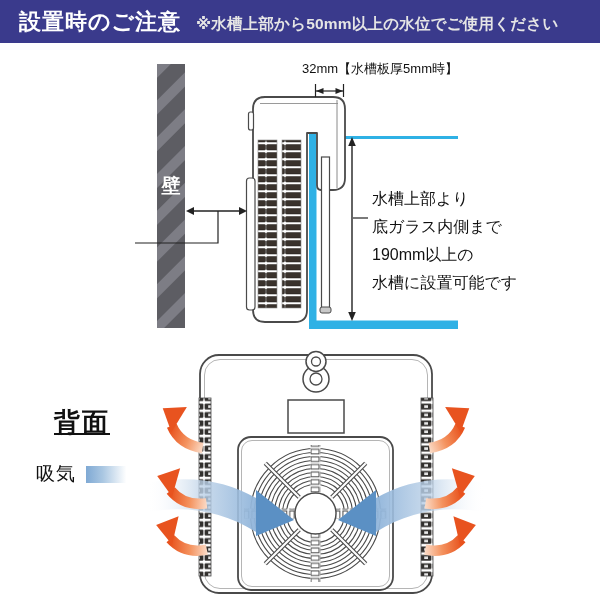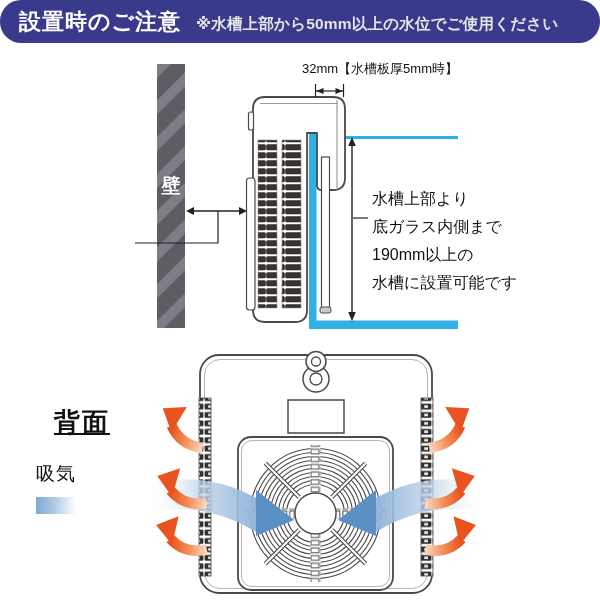--- a/index.html
+++ b/index.html
@@ -6,34 +6,34 @@
   #stage{
     position:relative;width:600px;height:600px;background:#ffffff;overflow:hidden;
     font-family:"Liberation Sans","DejaVu Sans",sans-serif;color:#111;
     margin:0 auto;
   }
   
   .header{
     position:absolute;left:0;top:0;width:600px;height:43px;
     background:var(--header-bg,#3a3a8c);
     display:flex;align-items:baseline;gap:15px;box-sizing:border-box;
-    padding-left:19px;padding-top:10px;border-radius:21px;
+    padding-left:19px;padding-top:10px;
   }
   .header-title{color:#fff;font-size:22px;font-weight:bold;letter-spacing:1px;line-height:1.1;}
   .header-note{color:#e5e5e5;font-size:15.5px;font-weight:bold;letter-spacing:0.2px;line-height:1.3;}
   
   svg.art{position:absolute;left:0;top:0;z-index:0;}
   
   .txt{position:absolute;z-index:2;}
   .dim-label{left:302px;top:60px;font-size:13px;letter-spacing:0px;}
   .wall-label{left:157px;top:173px;width:28px;text-align:center;color:#fff;font-size:19px;font-weight:600;}
   .left-note{left:26px;top:212px;font-size:16.5px;line-height:22.5px;white-space:pre-line;}
   .right-note{left:372px;top:185px;font-size:16px;line-height:28px;white-space:pre-line;}
   .back-title{left:54px;top:405px;font-size:26px;font-weight:bold;letter-spacing:2px;text-decoration:underline;}
-  .legend-row{position:absolute;z-index:2;display:flex;gap:10px;flex-direction:column;}
+  .legend-row{position:absolute;z-index:2;display:flex;align-items:center;gap:10px;}
   .legend-row.intake{left:36px;top:461px;}
   .legend-row.exhaust{left:36px;top:488px;}
   .legend-label{font-size:19px;letter-spacing:1px;}
   .swatch{width:42px;height:17px;}
   .swatch-intake{background:linear-gradient(90deg,var(--intake,#7fa9d4) 0%,#aac7e2 40%,#ffffff 96%);}
   .swatch-exhaust{background:linear-gradient(90deg,var(--exhaust,#ee6a3c) 0%,#f2855a 55%,#f7b492 100%);}
 </style>
 </head>
 <body>
 

